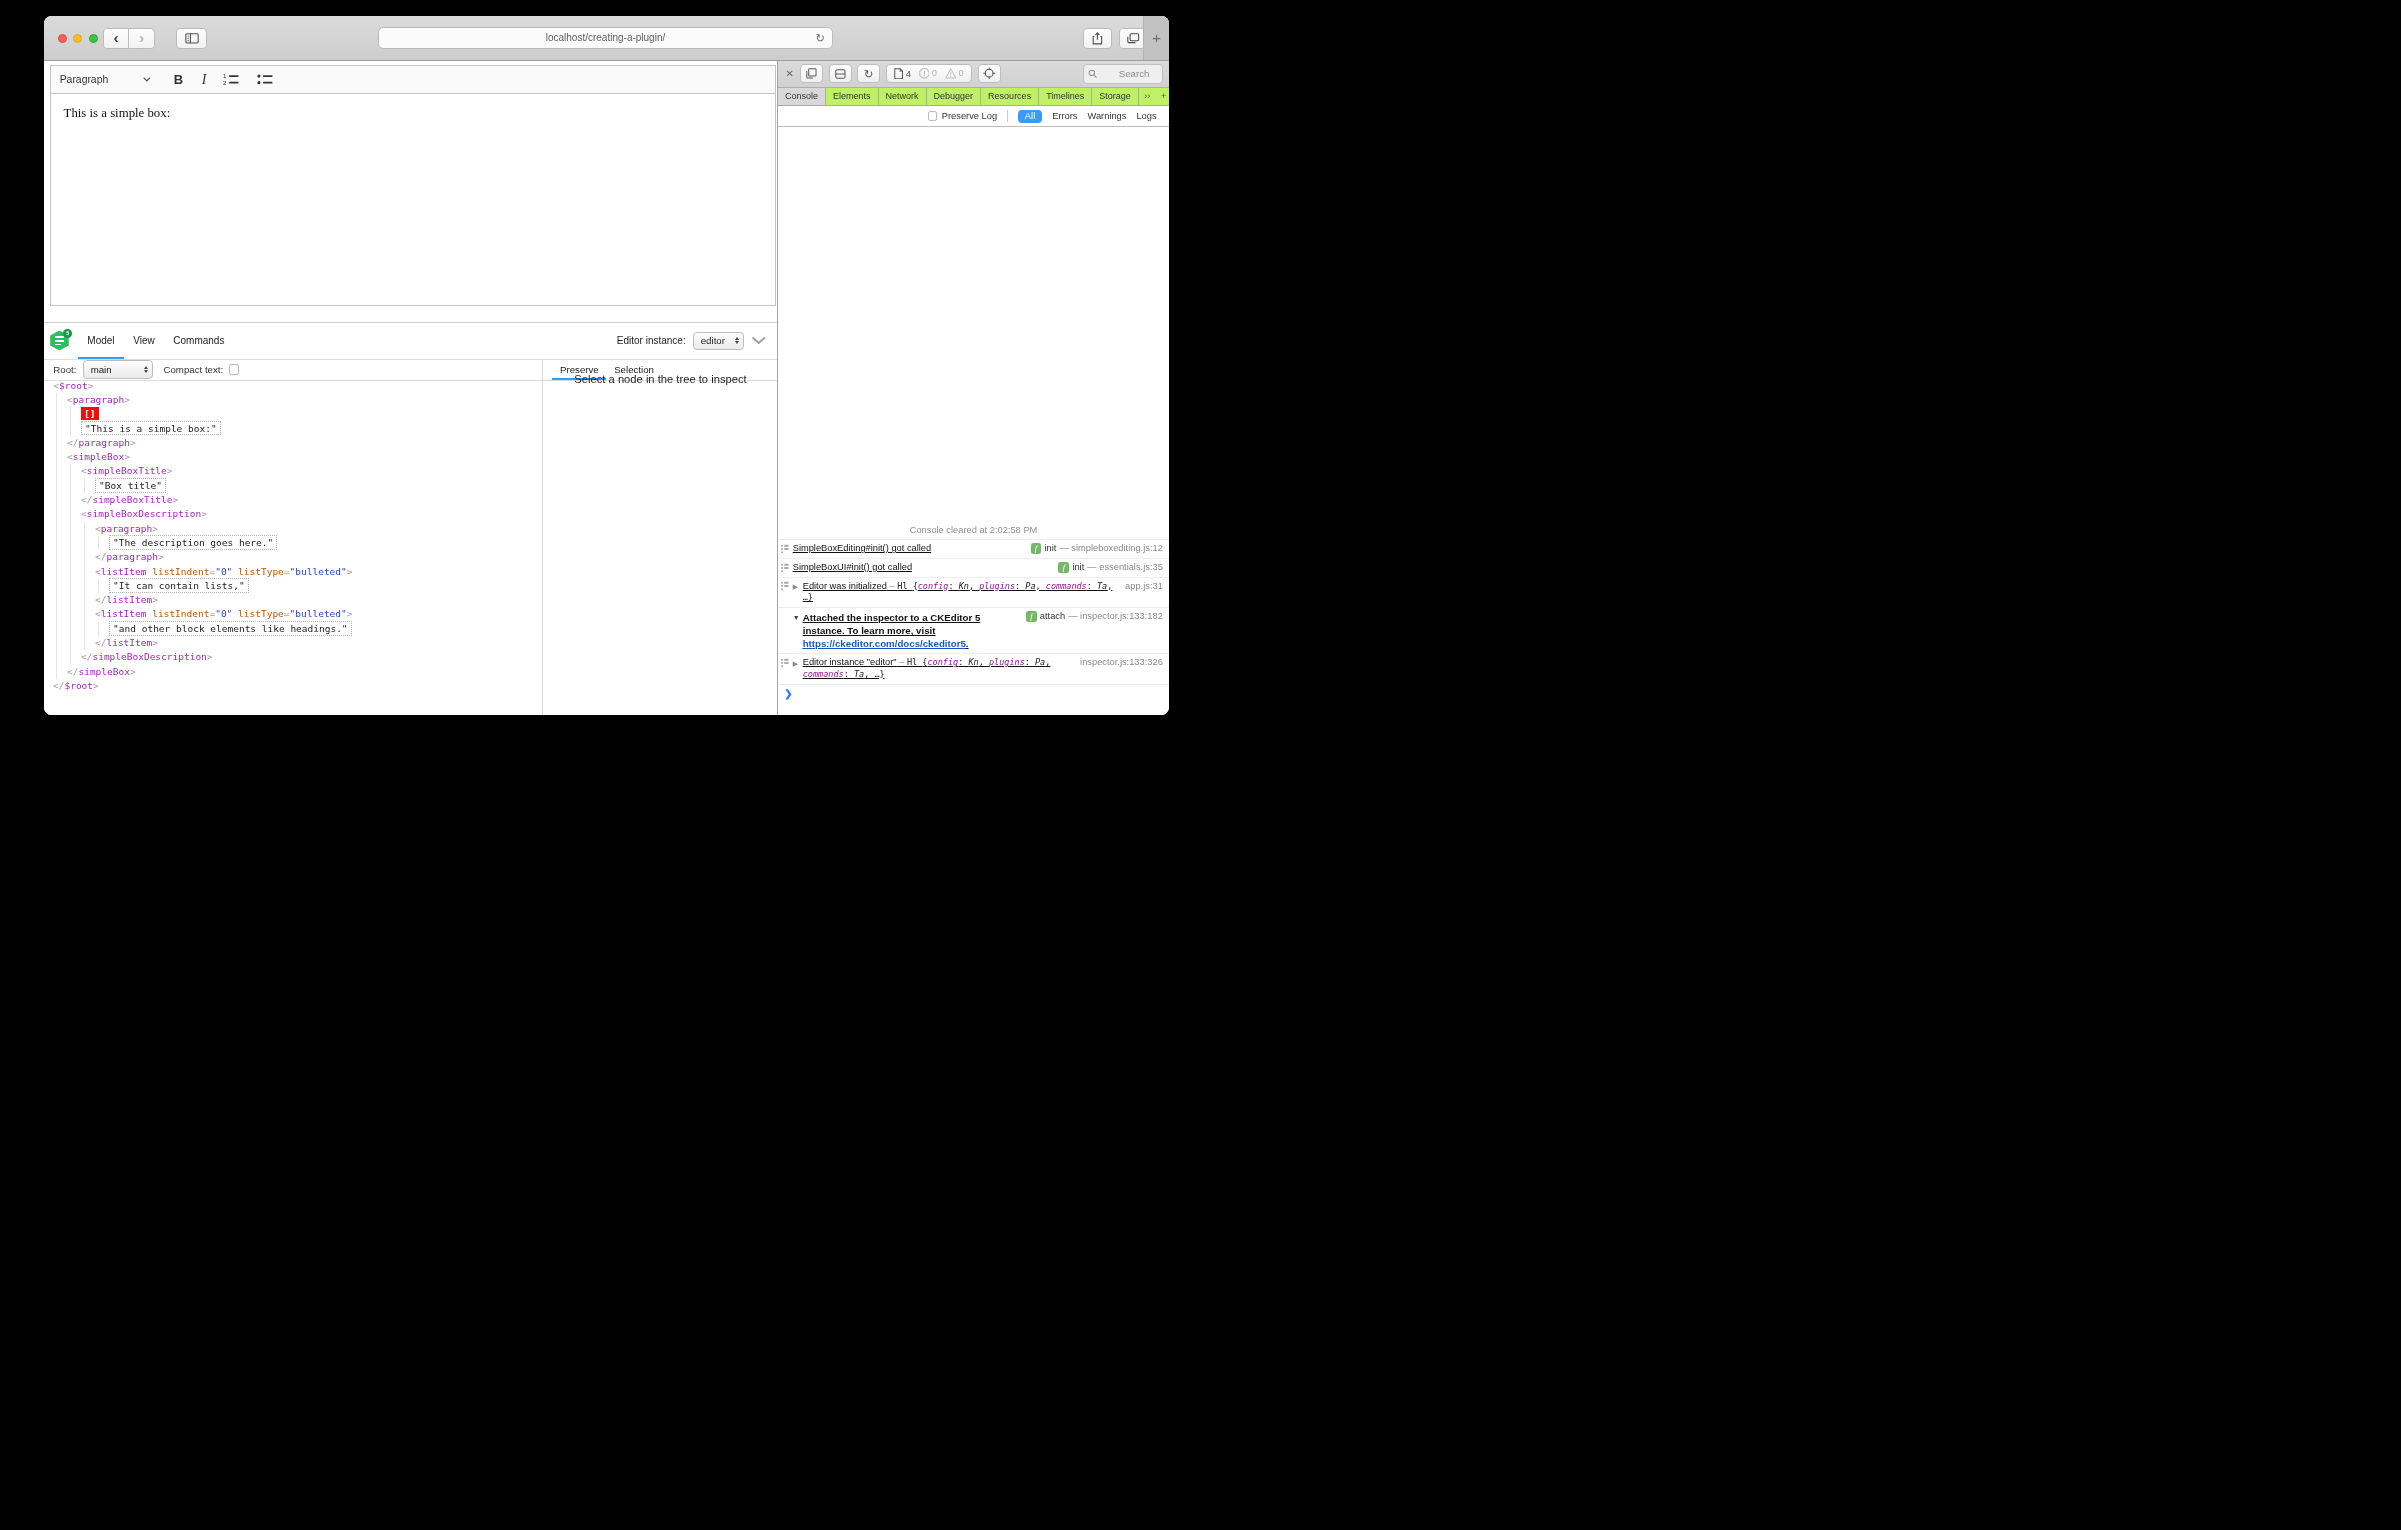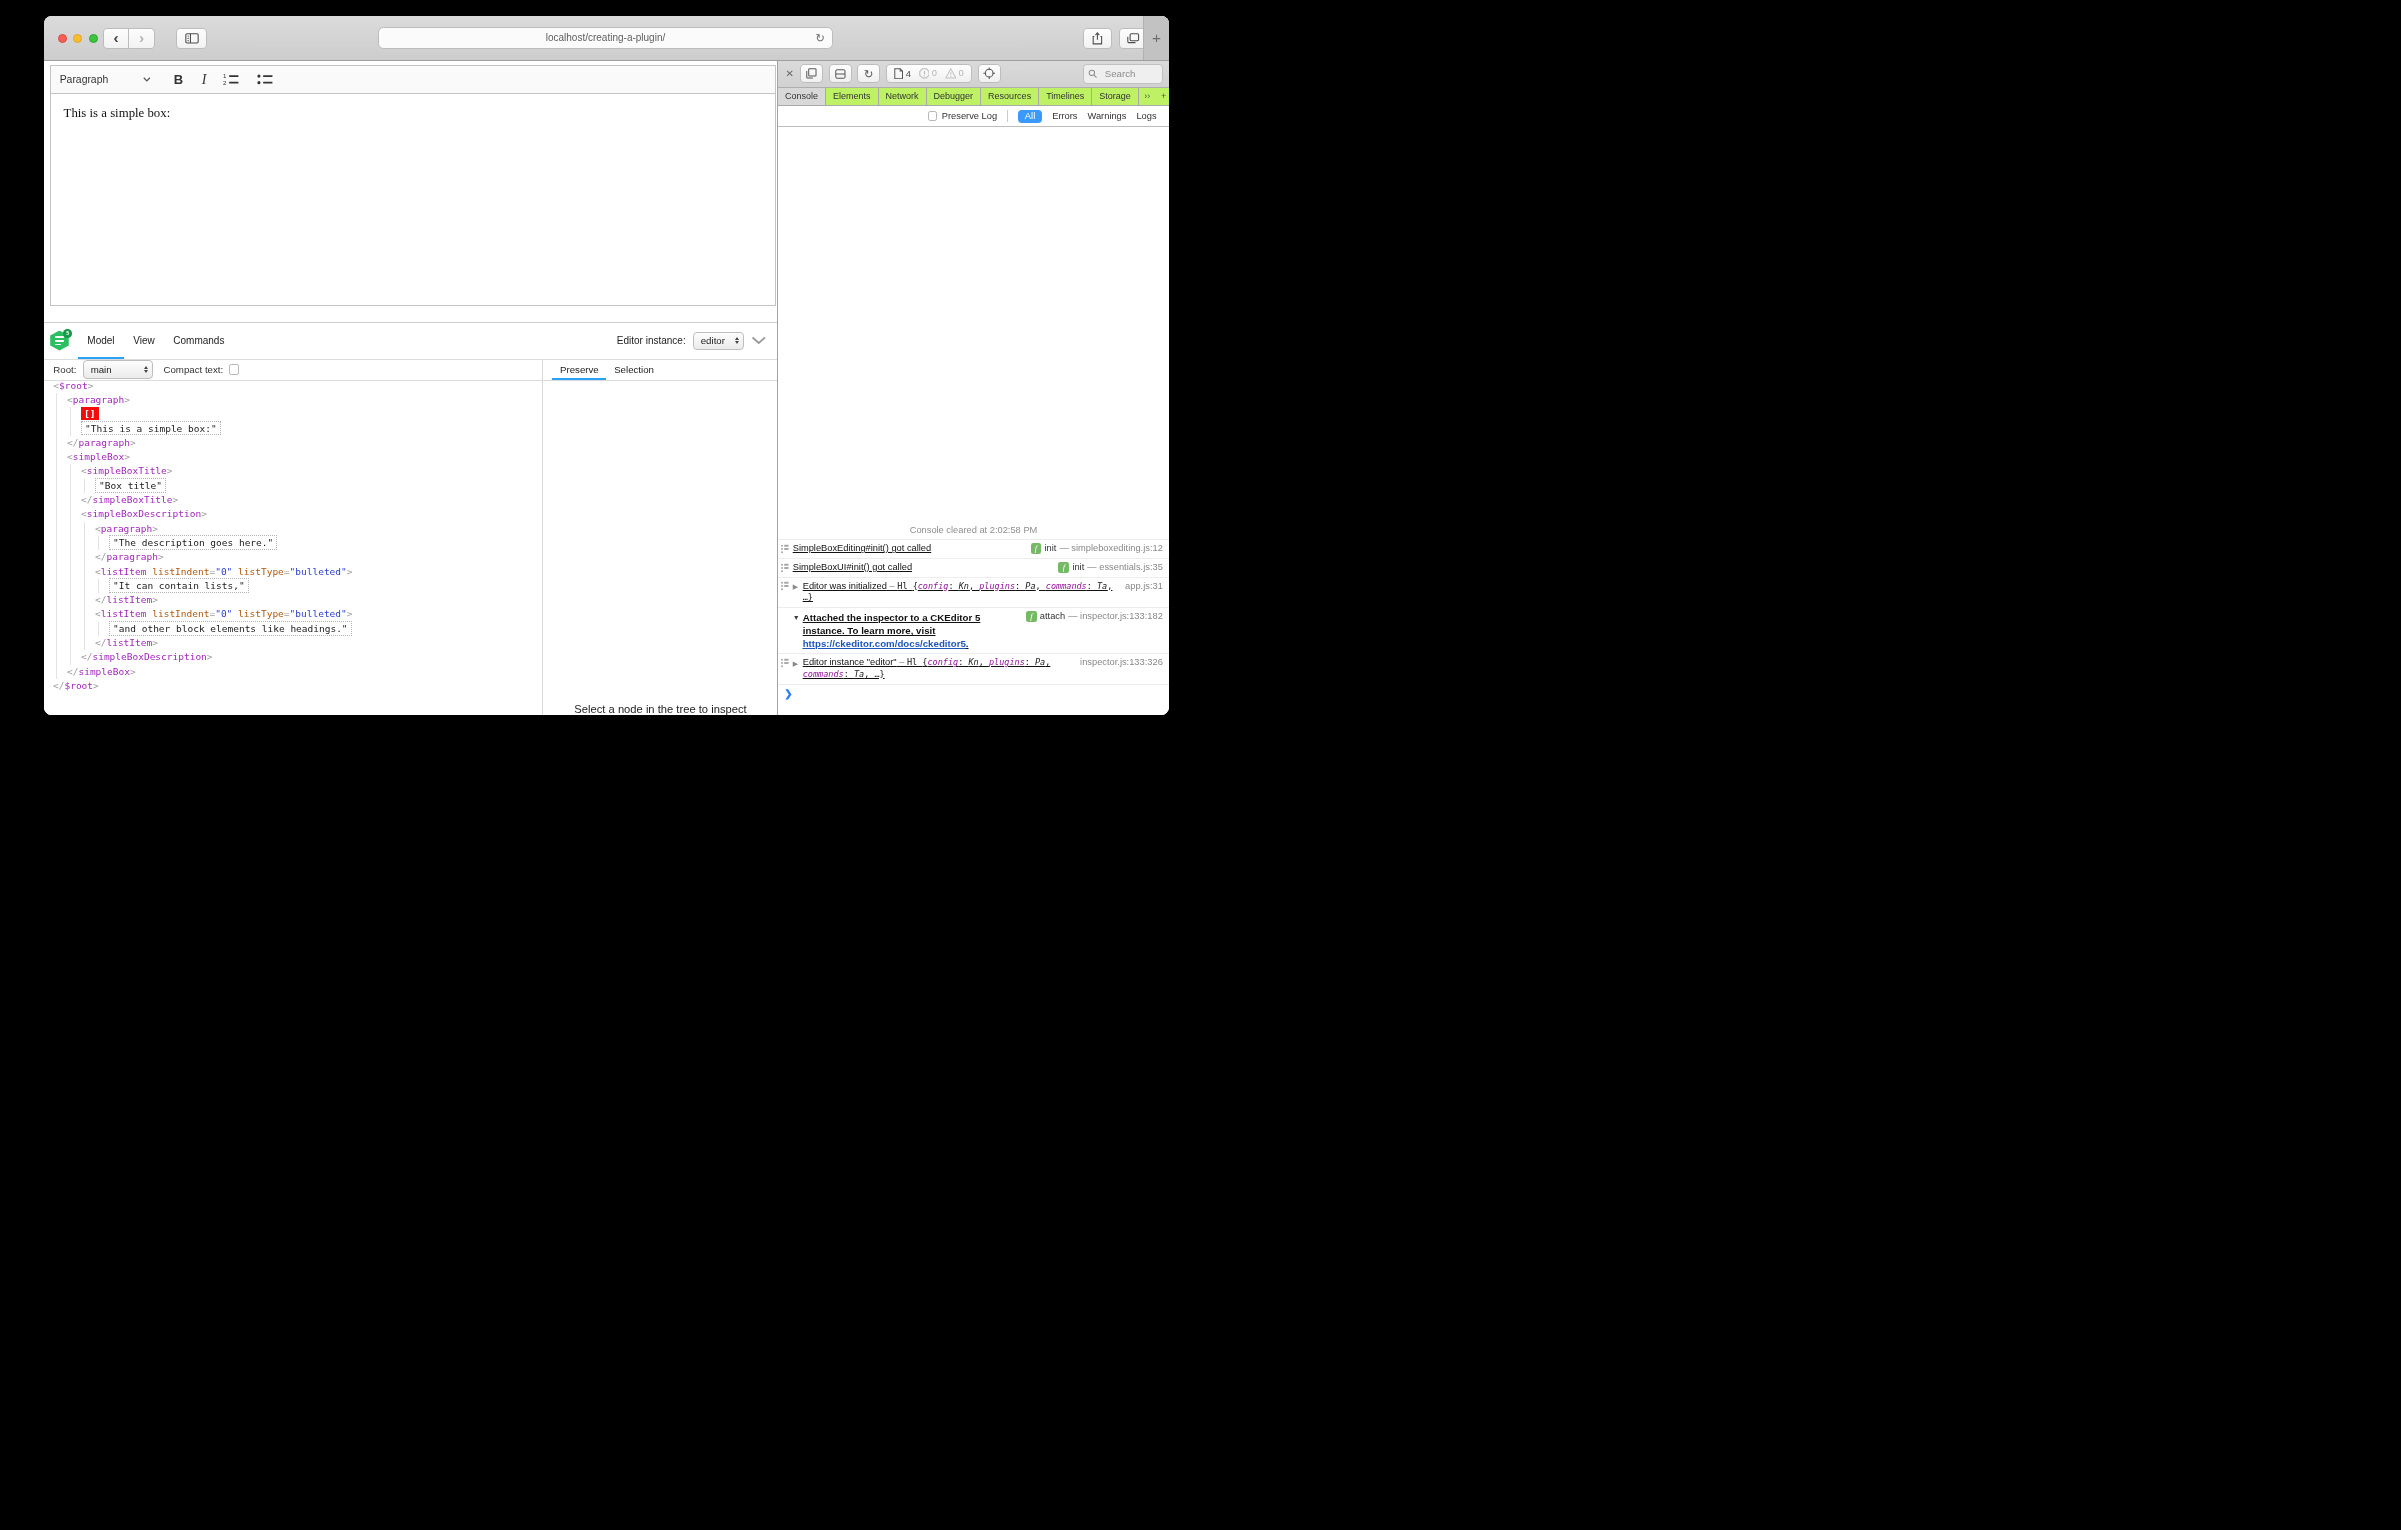--- a/index.html
+++ b/index.html
@@ -73,32 +73,32 @@
   .ins-body { position:absolute; left:0; right:0; top:50px; bottom:0; }
   .tree { position:absolute; left:0; top:0; width:499px; bottom:0; border-right:0.8px solid #d8d8d8; overflow:hidden; font-family:"DejaVu Sans Mono",monospace; font-size:9.5px; padding-top:6.2px; }
   .tline { position:relative; height:14.3px; line-height:14.3px; white-space:nowrap; }
   .tline .g { position:absolute; top:0; bottom:0; border-left:0.8px solid #e3e3e3; }
   .br { color:#9e9e9e; }
   .tg { color:#a226bd; }
   .an { color:#b05a10; }
   .av { color:#2b3fd0; }
   .tnode-box { border:0.8px dotted #b3b3b3; padding:0.8px 3.1px; color:#1a1a1a; background:#fff; }
   .sel-box { background:#f40b0b; color:#fff; padding:0.8px 3.1px; font-weight:bold; }
-  .inspect-pane { position:absolute; left:500px; right:0; top:0; bottom:0; display:flex; align-items:flex-end; justify-content:center; }
+  .inspect-pane { position:absolute; left:500px; right:0; top:0; bottom:0; display:flex; align-items:flex-start; justify-content:center; }
   .empty-msg { font-size:11.2px; color:#1d1d1d; }
 
   
   .devtools { position:absolute; right:0; top:45px; bottom:0; width:392px; border-left:0.8px solid #a2a2a2; display:flex; flex-direction:column; background:#fff; }
   .dt-toolbar { height:26px; flex:none; background:linear-gradient(#dadada,#d1d1d1); display:flex; align-items:center; padding:0 6.2px; gap:5.4px; }
   .dt-x { color:#666; font-size:10px; width:10.8px; text-align:center; }
   .chrome-btn { background:linear-gradient(#fefefe,#f0f0f0); border:0.8px solid #bdbdbd; border-radius:4.6px; height:18.6px; min-width:23px; display:flex; align-items:center; justify-content:center; color:#555; }
   .badge-group { gap:7.7px; padding:0 7.7px; }
   .cnt { font-size:9.3px; color:#444; margin-left:2.3px; }
   .cnt.dis { color:#b5b5b5; }
-  .dt-search { margin-left:auto; width:80px; height:20px; background:#efefef; border:0.8px solid #c0c0c0; border-radius:3.9px; display:flex; align-items:center; padding:0 4.6px; gap:7px; color:#8c8c8c; font-size:9.7px; }
+  .dt-search { margin-left:auto; width:80px; height:20px; background:#efefef; border:0.8px solid #c0c0c0; border-radius:3.9px; display:flex; align-items:center; padding:0 4.6px; gap:21px; color:#8c8c8c; font-size:9.7px; }
   .dt-tabs { height:19.3px; flex:none; background:#bef264; border-top:0.8px solid #aeaeae; border-bottom:0.8px solid #a9a9a9; display:flex; align-items:stretch; font-size:9px; color:#333; }
   .dt-tab { padding:0 7px; display:flex; align-items:center; border-right:0.8px solid #aaa; }
   .dt-tab.active { background:#d8d8d8; }
   .dt-tab-ctl { padding:0 5.4px; display:flex; align-items:center; color:#555; }
   .dt-gear { margin-left:auto; font-size:10px; padding:0 6.2px; display:flex; align-items:center; color:#555; }
   .dt-filter { height:21.7px; flex:none; background:#fff; border-bottom:0.8px solid #bdbdbd; display:flex; align-items:center; justify-content:flex-end; gap:10px; padding-right:12.4px; font-size:9.3px; color:#333; }
   .pl-check { width:9.3px; height:10px; border:0.8px solid #b5b5b5; border-radius:2.3px; background:#fff; margin-right:-5.4px; }
   .f-div { width:0.8px; height:11.6px; background:#ccc; }
   .lvl { color:#333; }
   .lvl.active { background:#3b99fc; color:#fff; border-radius:3.9px; padding:1.5px 7px; }

